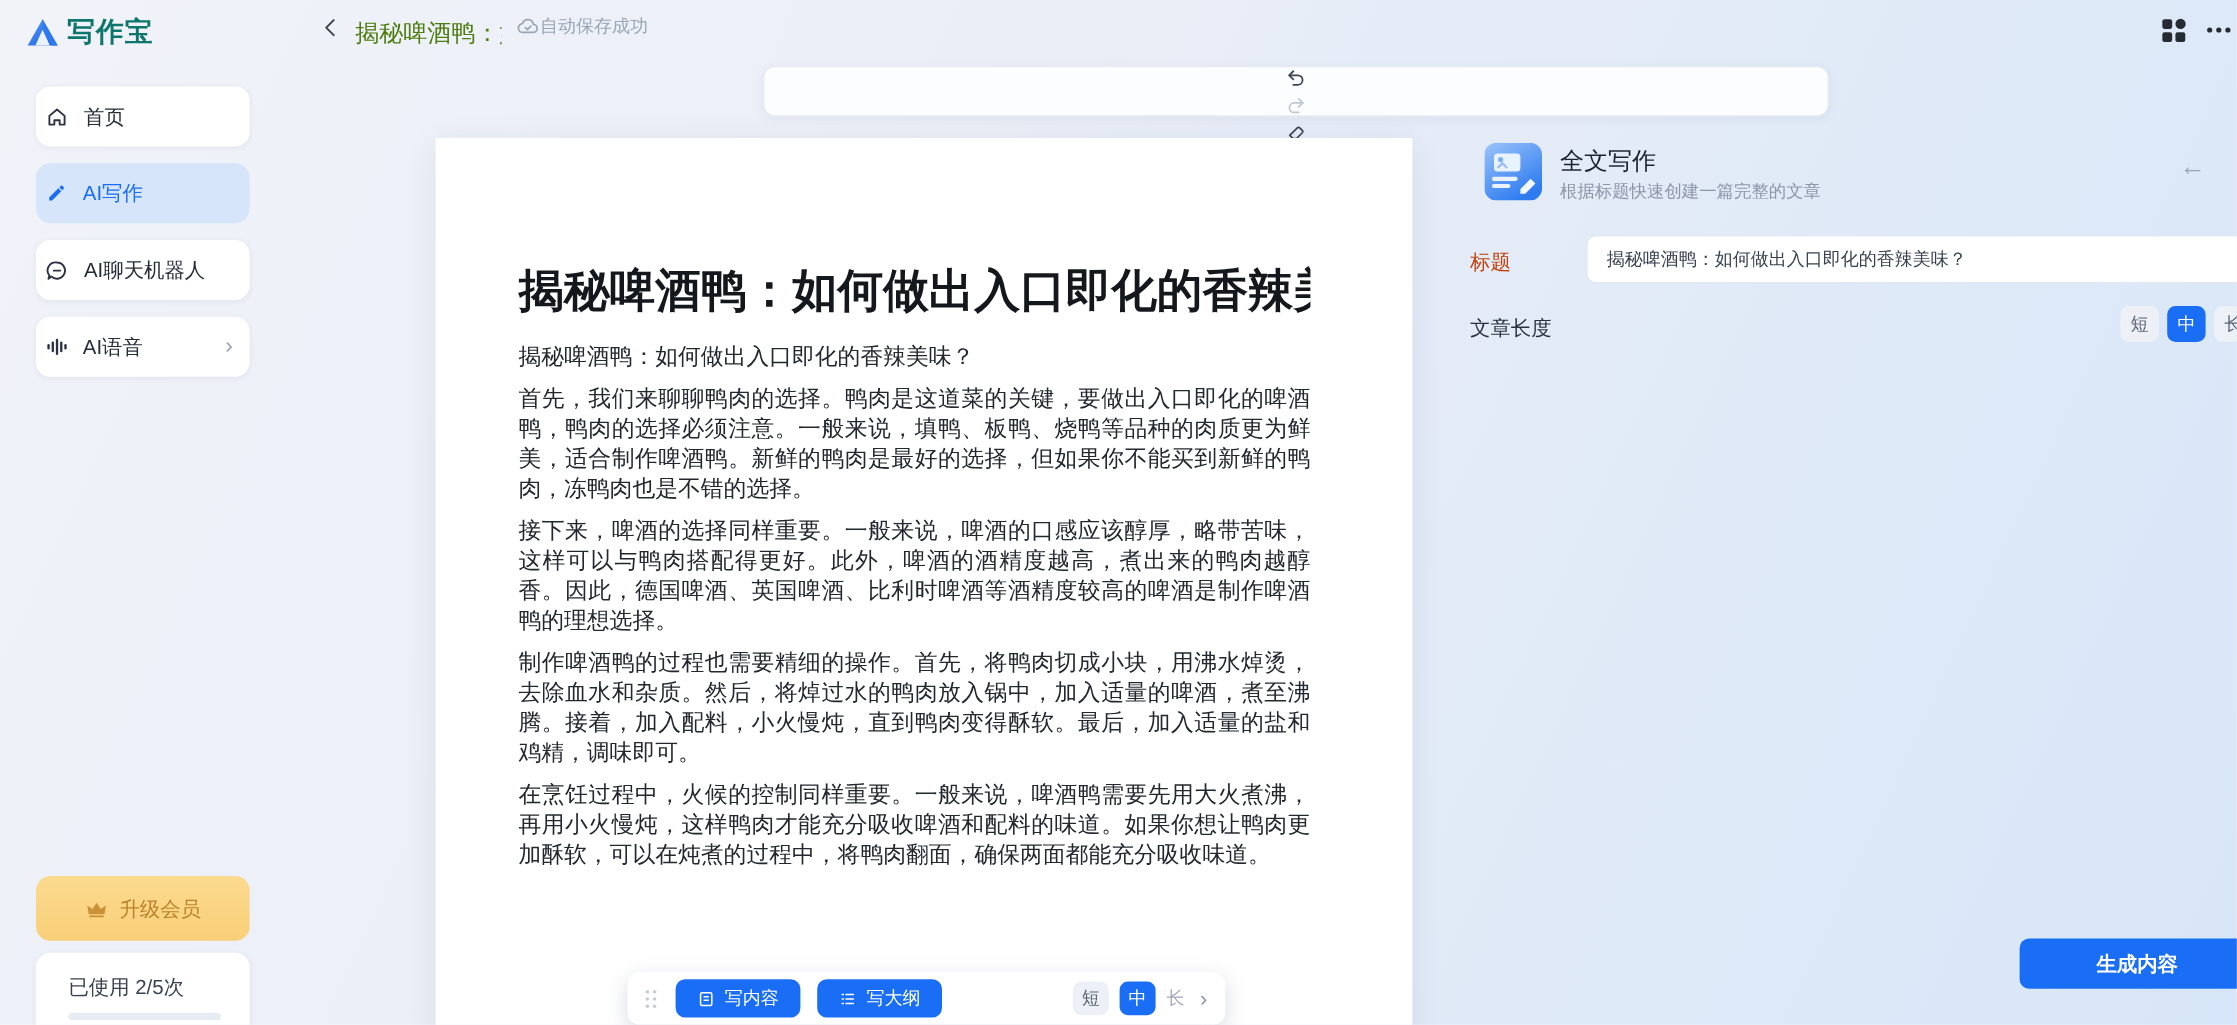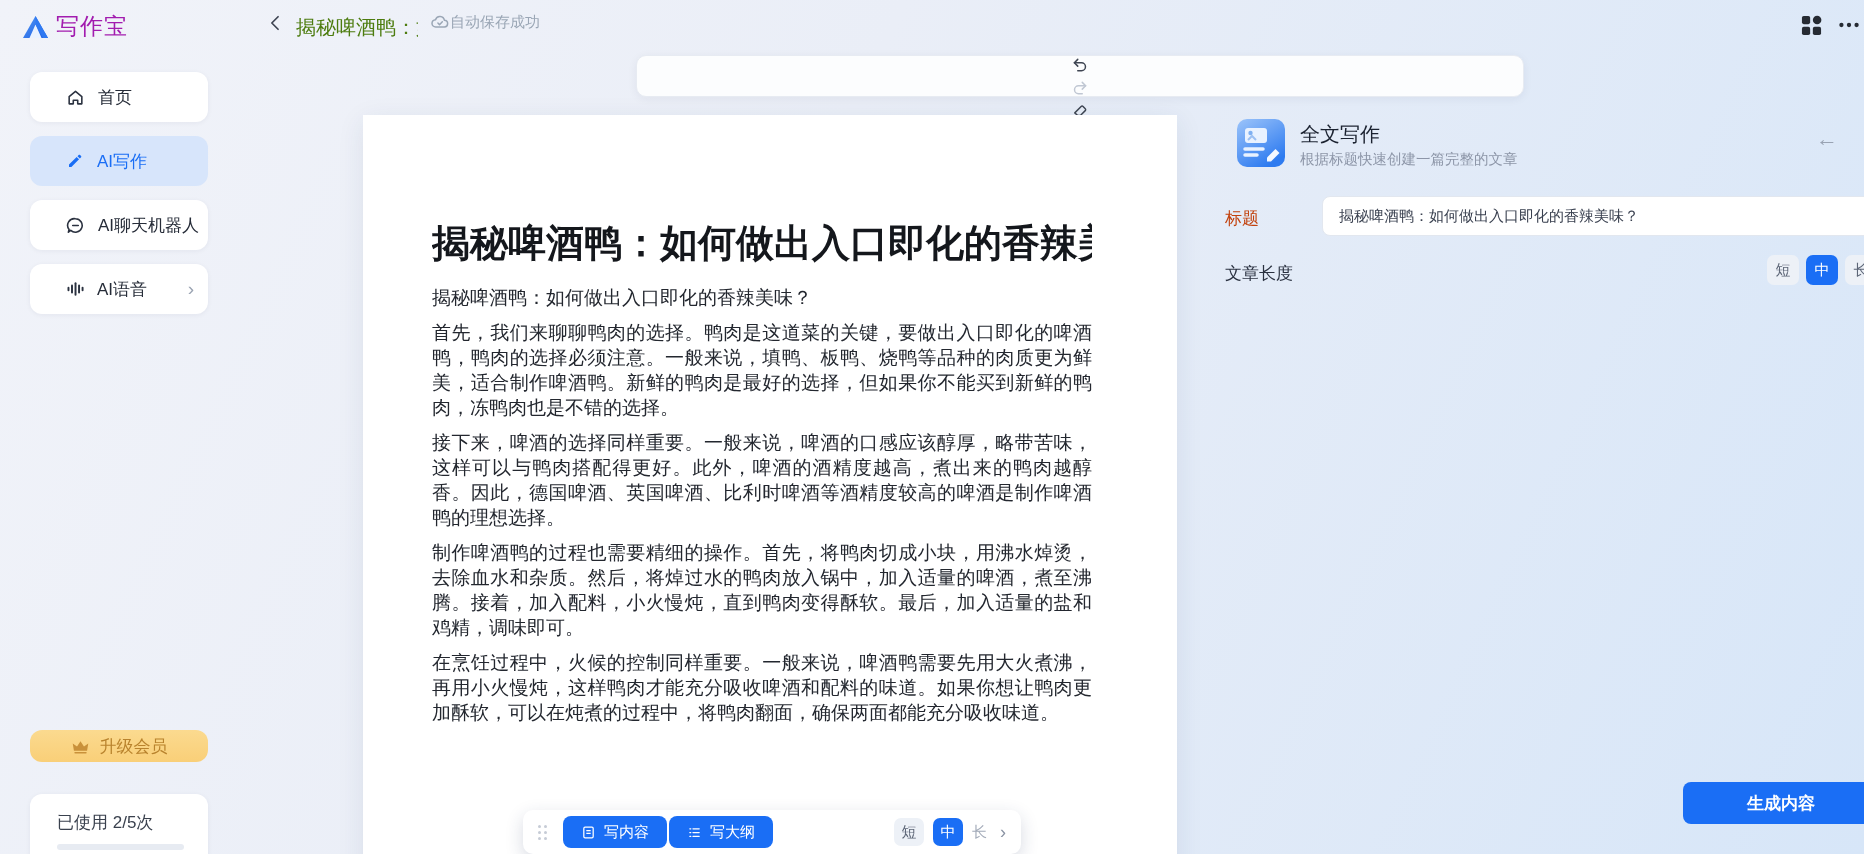--- a/index.html
+++ b/index.html
@@ -8,39 +8,39 @@
     position: relative; overflow: hidden;
     font-family: "Liberation Sans","DejaVu Sans",sans-serif;
     color:#23272f;
     background: linear-gradient(115deg,#f1f3f9 0%,#eaeef7 40%,#d7e6f8 100%);
   }
   svg { display:block; }
 
   
   .header { position:absolute; top:0; left:0; right:0; height:48px; }
   .logo { position:absolute; left:22px; top:11px; display:flex; align-items:center; gap:7px; }
-  .logo-text { font-size:23px; font-weight:400; color:#a21caf; letter-spacing:1px;text-align:center; }
+  .logo-text { font-size:23px; font-weight:700; color:#0f766e; letter-spacing:1px;text-align:center; }
   .back-btn { position:absolute; left:266px; top:13px; color:#3c4250; }
   .doc-title-top { position:absolute; left:296px; top:14px; width:122px; font-size:20px; color:#4d7c0f;
                    white-space:nowrap; overflow:hidden; }
   .autosave { position:absolute; left:430px; top:12px; display:flex; align-items:center; gap:0;
               color:#9aa6b5; font-size:15px; }
   .grid-icon { position:absolute; left:1798px; top:12px; color:#262b33; }
   .more-icon { position:absolute; left:1836px; top:12px; color:#262b33; }
 
   
   .side-card { position:absolute; left:30px; width:178px; height:50px; border-radius:12px;
                background:#fff; box-shadow:0 1px 5px rgba(30,41,70,.06);
-               display:flex; align-items:center; gap:13px; padding-left:36px;
+               display:flex; align-items:center; gap:13px; padding-left:8px;
                font-size:17px; color:#262c38; }
   .side-card .s-icon { color:#2b3240; display:flex; }
   .side-card.active { background:#d7e5fb; color:#1a6ef5; box-shadow:none; }
   .side-card.active .s-icon { color:#1a6ef5; }
   .side-chevron { margin-left:auto; padding-right:14px; color:#9aa3b2; font-size:19px; }
-  .upgrade-btn { position:absolute; left:30px; top:730px; width:178px; height:32px; border-radius:12px;
+  .upgrade-btn { position:absolute; left:30px; top:730px; width:178px; height:54px; border-radius:12px;
                  background:linear-gradient(180deg,#fbda8f,#f9cf78);
                  display:flex; align-items:center; justify-content:center; gap:10px;
                  font-size:17px; color:#b9832d; }
   .usage-card { position:absolute; left:30px; top:794px; width:178px; height:72px;
                 background:#fff; border-radius:12px; padding:17px 0 0 27px;
                 font-size:17px; color:#3a414e; box-shadow:0 1px 5px rgba(30,41,70,.06); }
   .usage-bar { position:absolute; left:27px; right:24px; top:50px; height:6px; border-radius:3px; background:#e7ebf2; }
 
   
   .editor-toolbar { position:absolute; left:636px; top:55px; width:888px; height:42px;
@@ -68,21 +68,21 @@
                white-space:nowrap; overflow:hidden; margin-bottom:20px; }
   .doc-p { font-size:19px; line-height:25px; margin-bottom:10px; color:#23272f; text-align:justify; }
 
   
   .float-bar { position:absolute; left:523px; top:810px; width:498px; height:44px; background:#fff;
                border-radius:10px; box-shadow:0 6px 18px rgba(35,52,92,.18);
                display:flex; align-items:center; padding:0 15px; z-index:6; }
   .drag-dots { display:grid; grid-template-columns:repeat(2,3px); grid-auto-rows:3px; gap:3px; margin-right:16px; }
   .drag-dots i { background:#c6ccd6; border-radius:50%; }
   .fb-btn { height:32px; border-radius:8px; background:#1a6ef5; color:#fff; font-size:15px;
-            display:flex; align-items:center; gap:8px; padding:0 18px; margin-right:2px; }
+            display:flex; align-items:center; gap:8px; padding:0 18px; margin-right:14px; }
   .len-group { margin-left:auto; display:flex; align-items:center; gap:9px; }
   .len-pill { min-width:30px; height:28px; border-radius:7px; background:#edf1f7; color:#5d6677;
               font-size:15px; display:flex; align-items:center; justify-content:center; padding:0 7px; }
   .len-pill.active { background:#1a6ef5; color:#fff; }
   .len-plain { color:#a3abb9; font-size:15px; }
   .fb-chevron { color:#8a93a3; font-size:18px; margin-left:4px; }
 
   
   .panel-icon { position:absolute; left:1237px; top:119px; }
   .panel-title { position:absolute; left:1300px; top:121px; font-size:20px; font-weight:400; color:#1b2230; }

